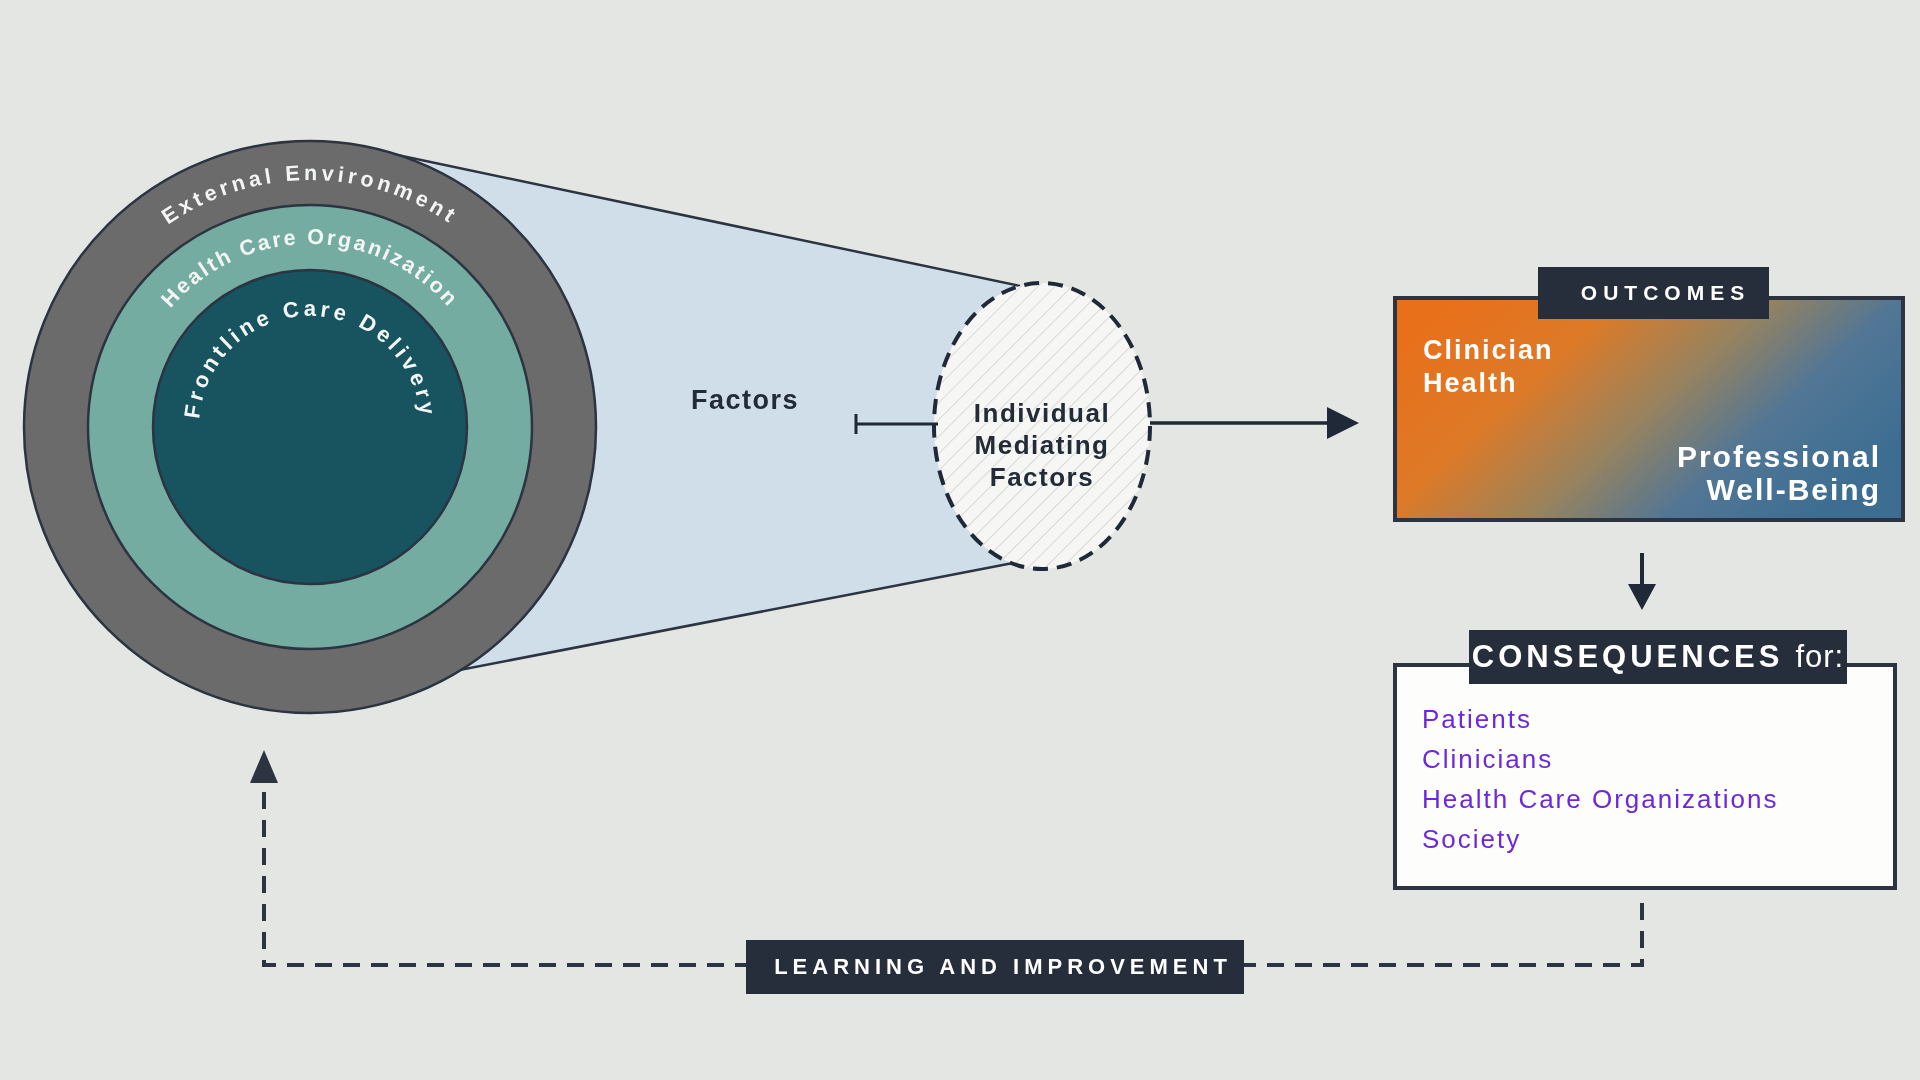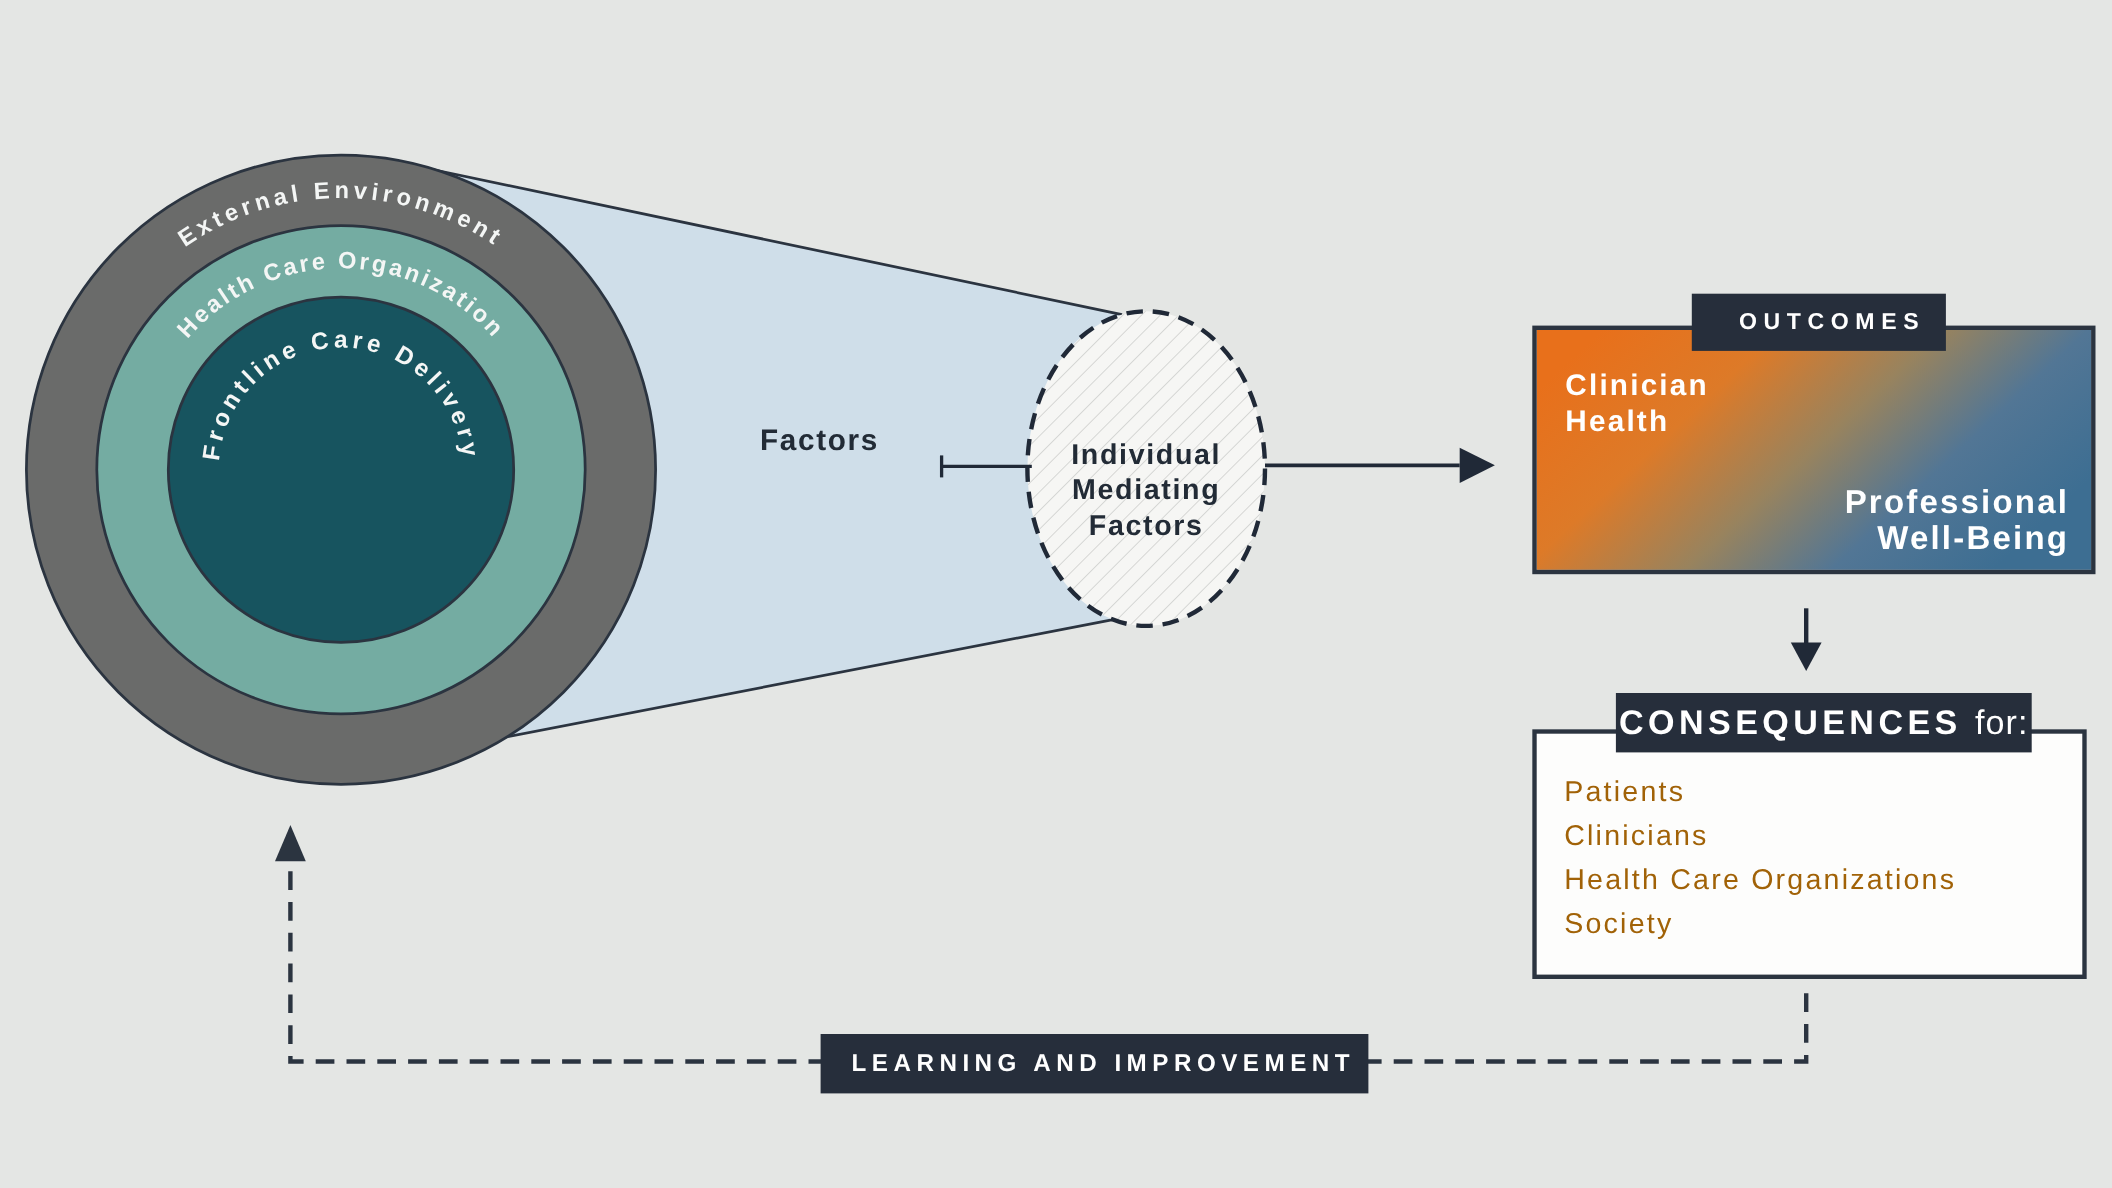--- a/index.html
+++ b/index.html
@@ -23,21 +23,21 @@
   .dark-tag{background:#262e3b;color:#ffffff;font-weight:bold;display:flex;
     align-items:center;justify-content:center;box-sizing:border-box;}
   #outcomes-tag{left:1538px;top:267px;width:231px;height:52px;font-size:21px;letter-spacing:6px;padding-left:24px;}
   #consequences-tag{left:1469px;top:630px;width:378px;height:54px;font-size:31px;}
   #consequences-tag .tag-bold{letter-spacing:4px;font-weight:bold;}
   #consequences-tag .tag-rest{font-weight:normal;letter-spacing:1px;margin-left:12px;}
   #learning-bar{left:746px;top:940px;width:498px;height:54px;font-size:22px;letter-spacing:5px;padding-left:16px;}
 
   #consequences-box{left:1393px;top:663px;width:504px;height:227px;box-sizing:border-box;
     background:#fdfdfc;border:4px solid #2b3440;}
-  #consequences-list{position:absolute;left:25px;top:32px;color:#a16207;
+  #consequences-list{position:absolute;left:25px;top:32px;color:#6d28d9;
     font-size:26px;line-height:40px;letter-spacing:2px;}
   #consequences-list div{white-space:nowrap;}
 </style>
 </head>
 <body>
 
 <div id="stage">
 
   <svg id="diagram-svg" width="1920" height="1080" viewBox="0 0 1920 1080">
     <defs>

